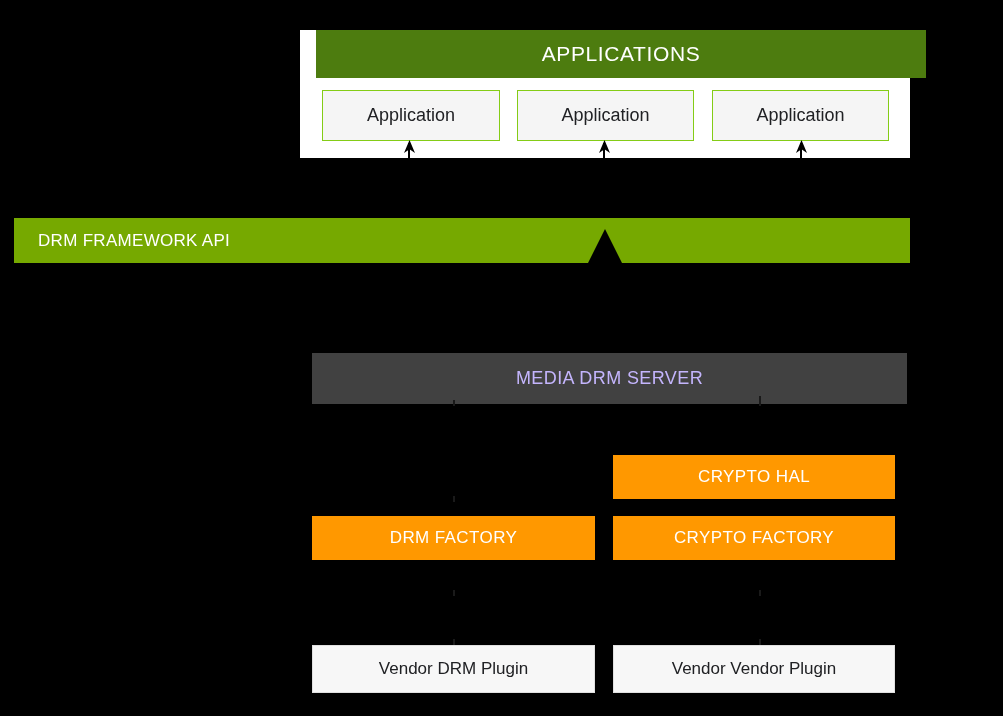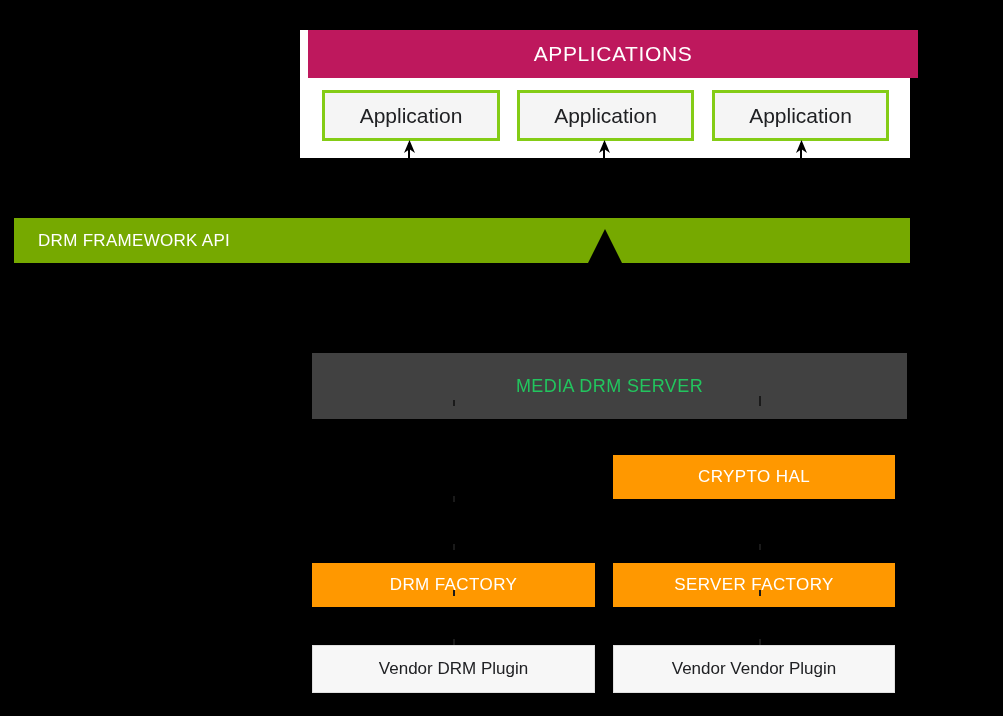--- a/index.html
+++ b/index.html
@@ -24,45 +24,45 @@
     position: absolute;
     left: 300px;
     top: 30px;
     width: 610px;
     height: 128px;
     background: #ffffff;
     box-sizing: border-box;
   }
   .apps-header {
     position: absolute;
-    left: 8px;
+    left: 16px;
     top: 0;
     width: 610px;
     height: 48px;
-    background: #be185d;
+    background: #4d7c0f;
     color: #ffffff;
     font-size: 21px;
     letter-spacing: 0.6px;
     display: flex;
     align-items: center;
     justify-content: center;
     box-sizing: border-box;
   }
   .app-box {
     position: absolute;
     top: 60px;
     height: 51px;
     background: #f5f5f5;
-    border: 3px solid #84cc16;
+    border: 1px solid #84cc16;
     box-sizing: border-box;
     display: flex;
     align-items: center;
     justify-content: center;
     color: #202124;
-    font-size: 21px;
+    font-size: 18px;
   }
   .app-box.a1 { left: 22px;  width: 178px; }
   .app-box.a2 { left: 217px; width: 177px; }
   .app-box.a3 { left: 412px; width: 177px; }
 
   
   .fw-bar {
     position: absolute;
     left: 14px;
     top: 218px;
@@ -88,23 +88,23 @@
     background: #000000;
     clip-path: polygon(50% 0%, 100% 100%, 0% 100%);
   }
 
   
   .drm-server {
     position: absolute;
     left: 312px;
     top: 353px;
     width: 595px;
-    height: 66px;
+    height: 51px;
     background: #414141;
-    color: #22c55e;
+    color: #c4b5fd;
     font-size: 18px;
     letter-spacing: 0.4px;
     display: flex;
     align-items: center;
     justify-content: center;
     box-sizing: border-box;
   }
 
   
   .orange-box {
@@ -115,21 +115,21 @@
     font-size: 17px;
     letter-spacing: 0.4px;
     display: flex;
     align-items: center;
     justify-content: center;
     box-sizing: border-box;
   }
   .col-left  { left: 312px; width: 283px; }
   .col-right { left: 613px; width: 282px; }
   .row-hal     { top: 455px; }
-  .row-factory { top: 563px; }
+  .row-factory { top: 516px; }
 
   
   .plugin-box {
     position: absolute;
     top: 645px;
     height: 48px;
     background: #f7f7f7;
     border: 1px solid #e0e0e0;
     color: #202124;
     font-size: 17px;
@@ -219,21 +219,21 @@
 
   <div class="stub" style="left:453px; top:496px; height:6px;"></div>
   <div class="stub" style="left:759px; top:544px; height:6px;"></div>
   <div class="stub" style="left:453px; top:544px; height:6px;"></div>
 
   <div class="orange-box col-left row-factory">
     <span>DRM FACTORY</span>
   </div>
 
   <div class="orange-box col-right row-factory">
-    <span>SERVER FACTORY</span>
+    <span>CRYPTO FACTORY</span>
   </div>
 
   <div class="stub" style="left:453px; top:590px; height:6px;"></div>
   <div class="stub" style="left:759px; top:590px; height:6px;"></div>
   <div class="stub" style="left:453px; top:639px; height:6px;"></div>
   <div class="stub" style="left:759px; top:639px; height:6px;"></div>
 
   <div class="plugin-box col-left">
     <span>Vendor DRM Plugin</span>
   </div>

